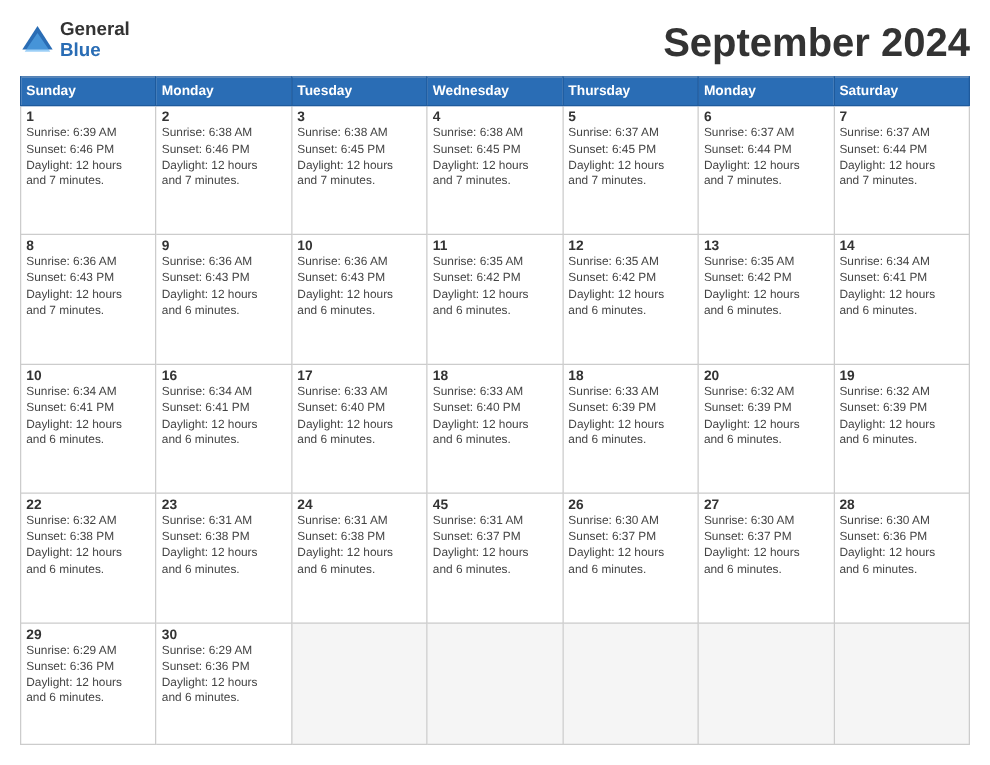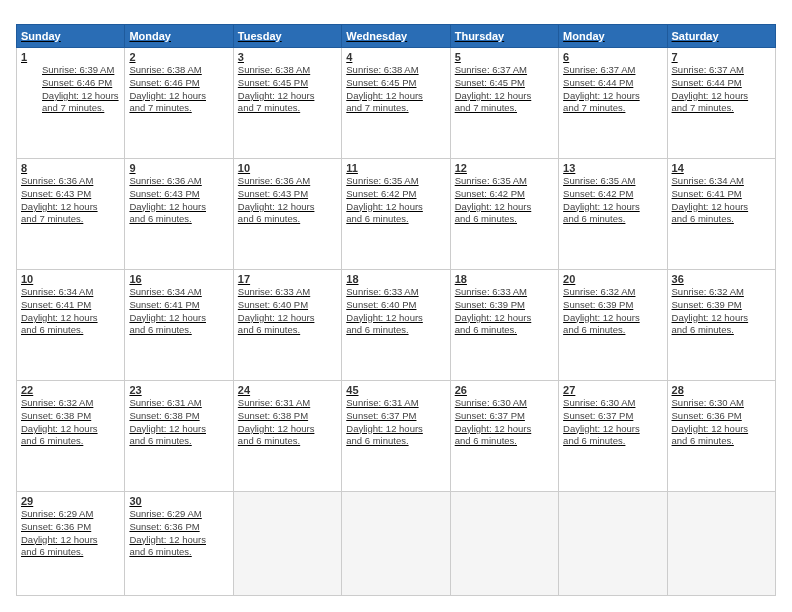--- a/index.html
+++ b/index.html
@@ -57,21 +57,20 @@
     }
     .location {
       font-size: 14px;
       color: #555;
     }
     .calendar {
       flex: 1;
       border-collapse: collapse;
       width: 100%;
       font-size: 10px;
-      text-decoration: underline;
     }
     .calendar th {
       background: #2a6db5;
       color: #fff;
       padding: 5px 4px;
       text-align: left;
       font-size: 11px;
       font-weight: bold;
       border: 1px solid #1e5a9c;
     }
@@ -102,41 +101,52 @@
     }
     .calendar tr:last-child td {
       height: 75px;
     }
   </style>
 </head>
 <body>
 
 <div class="page">
   <div class="header">
+    <div class="logo">
+      <svg class="logo-icon" viewBox="0 0 30 30" xmlns="http://www.w3.org/2000/svg">
+        <polygon points="15,2 28,22 2,22" fill="#2a6db5"></polygon>
+        <polygon points="15,8 26,24 4,24" fill="#5aaff0" opacity="0.6"></polygon>
+      </svg>
+      <div class="logo-text">
+        <span class="logo-general">General</span>
+        <span class="logo-blue">Blue</span>
+      </div>
+    </div>
     <div class="title-block">
+      <div class="month-title">September 2024</div>
     </div>
   </div>
 
   <table class="calendar">
     <thead>
       <tr>
         <th>Sunday</th>
         <th>Monday</th>
         <th>Tuesday</th>
         <th>Wednesday</th>
         <th>Thursday</th>
         <th>Monday</th>
         <th>Saturday</th>
       </tr>
     </thead>
     <tbody id="calendar-body">
     <tr>
           <td>
             <span class="day-num">1</span>
-            <div class="day-info" style="white-space: pre-line; margin-left: 21px;">Sunrise: 6:39 AM
+            <div class="day-info" style="white-space: pre-line;">Sunrise: 6:39 AM
 Sunset: 6:46 PM
 Daylight: 12 hours
 and 7 minutes.</div>
           </td>
           <td>
             <span class="day-num">2</span>
             <div class="day-info" style="white-space: pre-line;">Sunrise: 6:38 AM
 Sunset: 6:46 PM
 Daylight: 12 hours
 and 7 minutes.</div>
@@ -265,21 +275,21 @@
 and 6 minutes.</div>
           </td>
           <td>
             <span class="day-num">20</span>
             <div class="day-info" style="white-space: pre-line;">Sunrise: 6:32 AM
 Sunset: 6:39 PM
 Daylight: 12 hours
 and 6 minutes.</div>
           </td>
           <td>
-            <span class="day-num">36</span>
+            <span class="day-num">19</span>
             <div class="day-info" style="white-space: pre-line;">Sunrise: 6:32 AM
 Sunset: 6:39 PM
 Daylight: 12 hours
 and 6 minutes.</div>
           </td>
         </tr>
         <tr>
           <td>
             <span class="day-num">22</span>
             <div class="day-info" style="white-space: pre-line;">Sunrise: 6:32 AM

